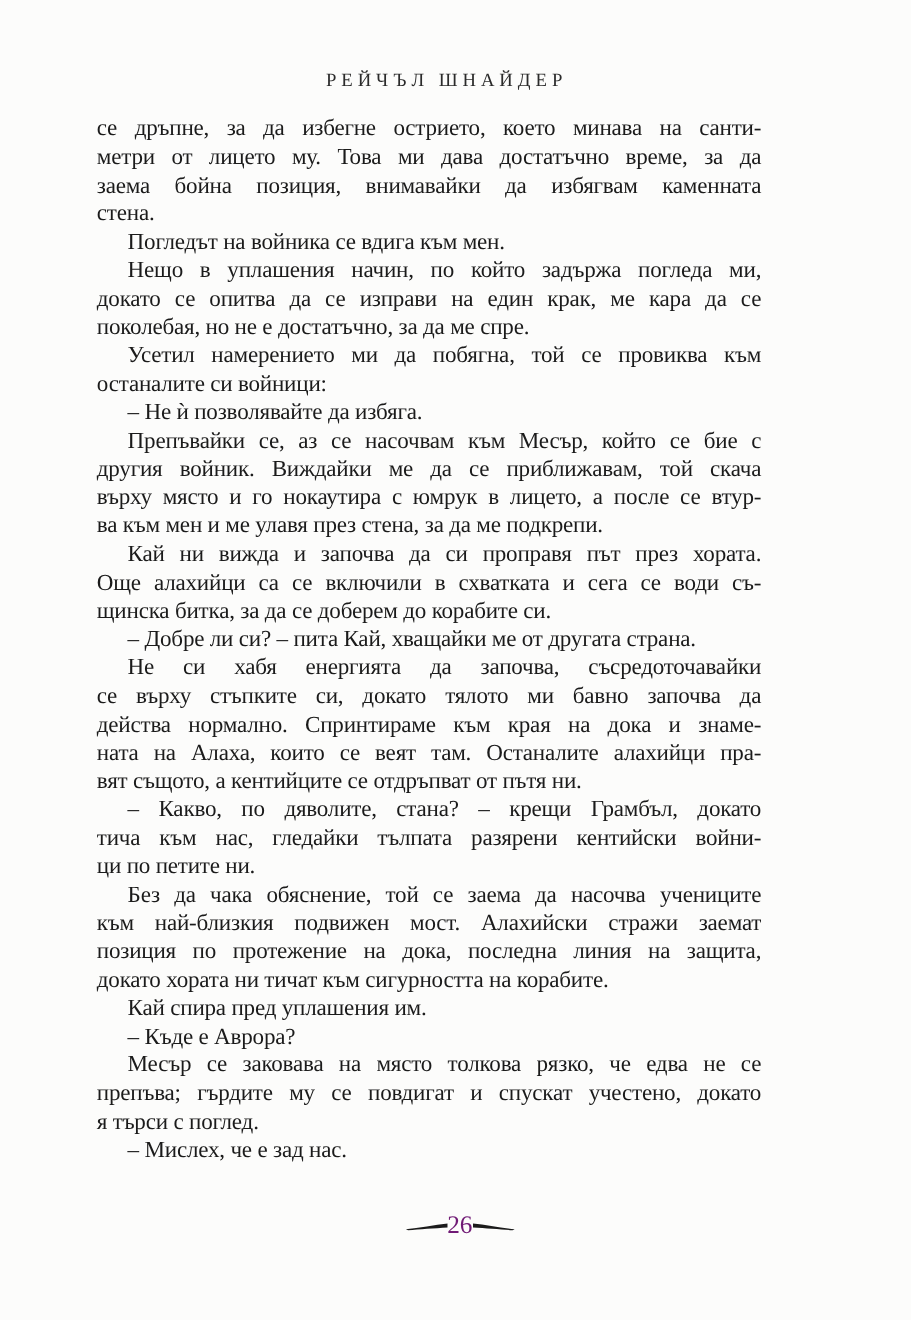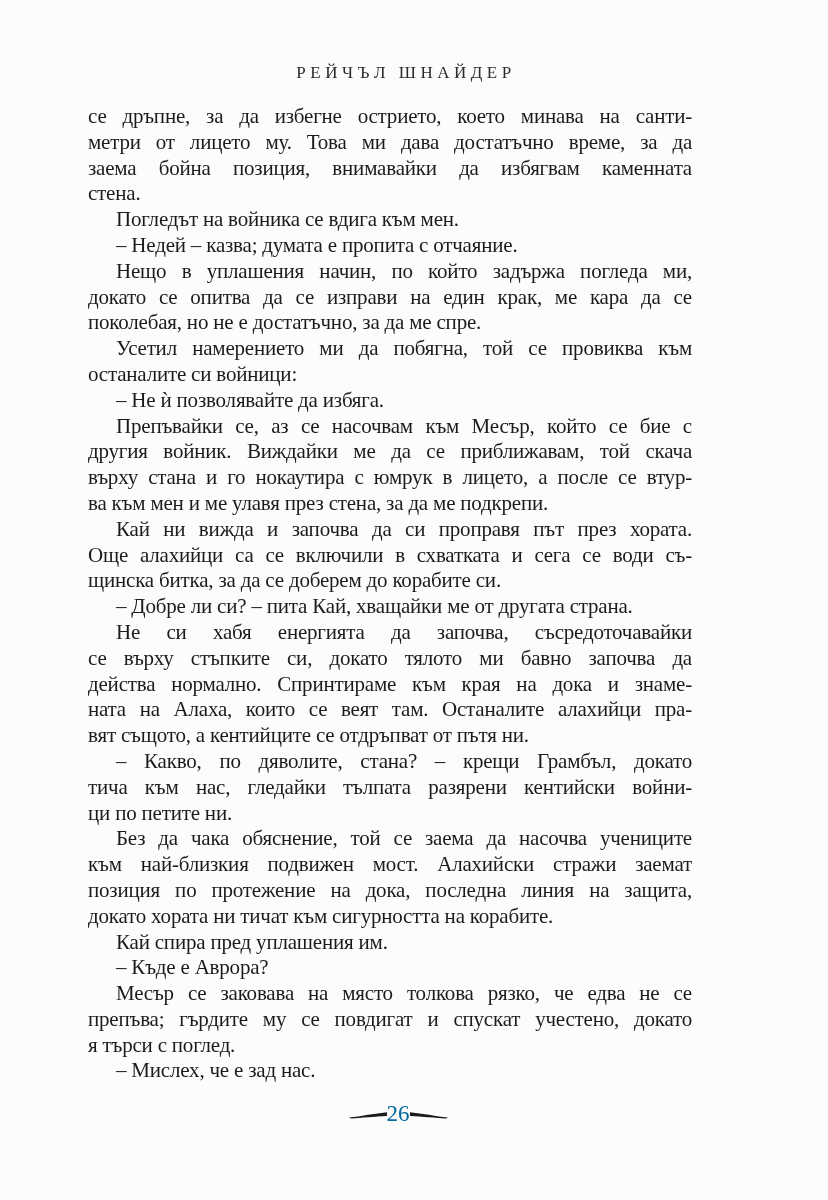--- a/index.html
+++ b/index.html
@@ -32,26 +32,26 @@
     letter-spacing: -0.2px;
   }
   .para { margin: 0; }
   .para.indent .line:first-child { text-indent: 28px; }
   .line { text-align: justify; }
   .line.just { text-align-last: justify; }
   .line.last { text-align: left; text-align-last: left; }
 
   .page-footer {
     position: absolute;
-    left: 96px; top: 1100px; width: 604px;
+    left: 116px; top: 1100px; width: 604px;
     display: flex;
     justify-content: center;
     align-items: center;
     gap: 0;
-    color: #0369a1;
+    color: #701a75;
   }
   .page-number {
     font-size: 23px;
     line-height: 28px;
   }
   .orn { display: block; fill: #1b1b1b; }
   .orn.left { margin-top: 3px; }
   .orn.right { margin-top: 3px; transform: scaleX(-1); }
 </style>
 </head>
@@ -65,38 +65,35 @@
       <div class="para">
         <div class="line just">се дръпне, за да избегне острието, което минава на санти-</div>
         <div class="line just">метри от лицето му. Това ми дава достатъчно време, за да</div>
         <div class="line just">заема бойна позиция, внимавайки да избягвам каменната</div>
         <div class="line last">стена.</div>
       </div>
       <div class="para indent">
         <div class="line last">Погледът на войника се вдига към мен.</div>
       </div>
       <div class="para indent">
-        <div class="line last">– Недей – казва; думата е пропита с отчаяние.</div>
-      </div>
-      <div class="para indent">
         <div class="line just">Нещо в уплашения начин, по който задържа погледа ми,</div>
         <div class="line just">докато се опитва да се изправи на един крак, ме кара да се</div>
         <div class="line last">поколебая, но не е достатъчно, за да ме спре.</div>
       </div>
       <div class="para indent">
         <div class="line just">Усетил намерението ми да побягна, той се провиква към</div>
         <div class="line last">останалите си войници:</div>
       </div>
       <div class="para indent">
         <div class="line last">– Не ѝ позволявайте да избяга.</div>
       </div>
       <div class="para indent">
         <div class="line just">Препъвайки се, аз се насочвам към Месър, който се бие с</div>
         <div class="line just">другия войник. Виждайки ме да се приближавам, той скача</div>
-        <div class="line just">върху стана и го нокаутира с юмрук в лицето, а после се втур-</div>
+        <div class="line just">върху място и го нокаутира с юмрук в лицето, а после се втур-</div>
         <div class="line last">ва към мен и ме улавя през стена, за да ме подкрепи.</div>
       </div>
       <div class="para indent">
         <div class="line just">Кай ни вижда и започва да си проправя път през хората.</div>
         <div class="line just">Още алахийци са се включили в схватката и сега се води съ-</div>
         <div class="line last">щинска битка, за да се доберем до корабите си.</div>
       </div>
       <div class="para indent">
         <div class="line last">– Добре ли си? – пита Кай, хващайки ме от другата страна.</div>
       </div>

